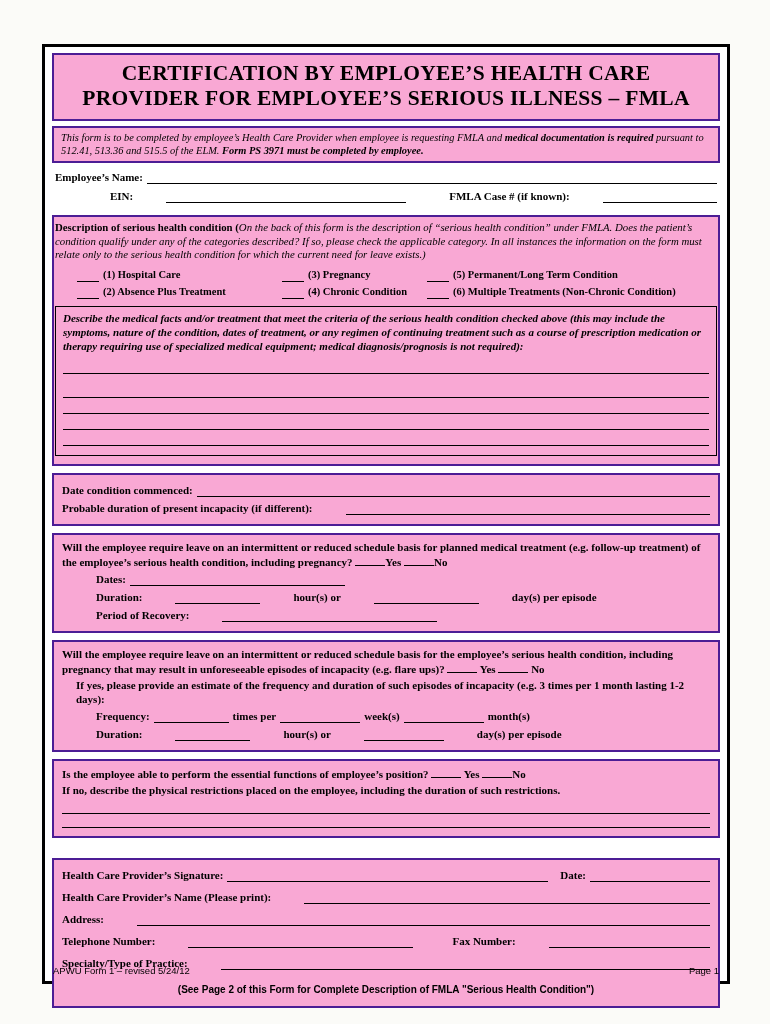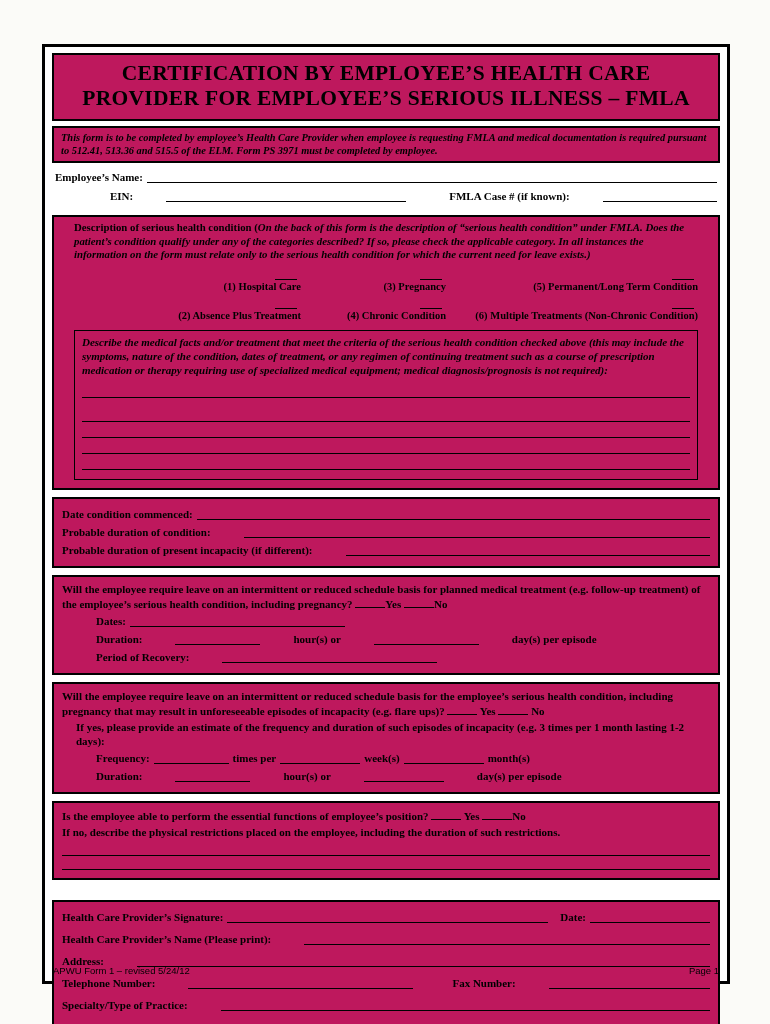--- a/index.html
+++ b/index.html
@@ -5,40 +5,40 @@
   html,body{margin:0;padding:0;}
   body{
     width:770px;height:1024px;position:relative;overflow:hidden;
     background:#fbfbf8;color:#000;
     font-family:"Liberation Serif",serif;
   }
   .sheet{
     position:absolute;left:42px;top:44px;width:688px;height:940px;
     border:3px solid #000;background:#fff;padding:6px 7px;box-sizing:border-box;
   }
-  .box{border:2px solid #000000;background:#be185d;box-sizing:border-box;}
+  .box{border:2px solid #4c1d95;background:#f9a8d4;box-sizing:border-box;}
   .title-box{padding:6px 4px 8px;text-align:center;}
   .title-line{font-weight:bold;font-size:21.5px;line-height:25px;letter-spacing:.3px;}
   .intro-box{margin-top:5px;padding:3px 7px 4px;font-size:10.4px;font-style:italic;line-height:13px;}
   .bd{font-weight:bold;}
-  .it{font-style:italic;font-weight:bold;}
+  .it{font-style:italic;}
   .emp{padding:7px 3px 4px;}
-  .row{display:flex;align-items:flex-start;font-weight:bold;font-size:11px;line-height:15px;}
+  .row{display:flex;align-items:center;font-weight:bold;font-size:11px;line-height:15px;}
   .row > *:not(:first-child){margin-left:4px;}
   .row + .row{margin-top:4px;gap:29px;}
   .lbl{white-space:nowrap;}
   .blank{border-bottom:1px solid #000;height:13px;box-sizing:border-box;}
   .grow{flex:1;}
   .w85{width:85px}.w105{width:105px}.w120{width:120px}.w215{width:215px}.w225{width:225px}.w240{width:240px}
   .w75{width:75px}.w80{width:80px}
   .ml55{margin-left:55px;}
-  .desc{margin-top:7px;padding:4px 20px 8px;}
+  .desc{margin-top:7px;padding:4px 1px 8px;}
   .cond-head{margin:0;font-size:10.8px;line-height:13.5px;}
   .cat-grid{display:grid;grid-template-columns:205px 145px 1fr;padding-left:22px;row-gap:3px;margin-top:6px;}
-  .cat{display:flex;align-items:flex-end;font-weight:bold;font-size:10.5px;line-height:14px;white-space:nowrap;flex-direction:column;}
+  .cat{display:flex;align-items:flex-end;font-weight:bold;font-size:10.5px;line-height:14px;white-space:nowrap;}
   .cat .blank{width:22px;height:12px;margin-right:4px;flex:0 0 auto;}
   .inner-box{margin-top:7px;border:1.5px solid #000;padding:4px 7px 9px;font-style:italic;}
   .qpara{margin:0;font-weight:bold;font-size:11px;line-height:14px;}
   .qpara + .qpara{margin-top:2px;}
   .iblank{display:inline-block;width:30px;border-bottom:1px solid #000;height:11px;vertical-align:baseline;}
   .rule{border-bottom:1px solid #000;height:0;}
   .sec{margin-top:7px;padding:5px 8px 8px;}
   .sec .row{margin-top:3px;}
   .ind1{padding-left:14px;}
   .ind2{margin-left:34px;}
@@ -116,24 +116,20 @@
       <div class="rule" style="margin-top:15px"></div>
     </div>
   </div>
 
   <div class="box sec">
     <div class="row">
       <span class="lbl">Date condition commenced:</span>
       <span class="blank grow"></span>
     </div>
     <div class="row">
-      <span class="lbl">Probable duration of condition:</span>
-      <span class="blank grow"></span>
-    </div>
-    <div class="row">
       <span class="lbl">Probable duration of present incapacity (if different):</span>
       <span class="blank grow"></span>
     </div>
   </div>
 
   <div class="box sec">
     <p class="qpara"><span>Will the employee require leave on an intermittent or reduced schedule basis for planned medical treatment (e.g. follow-up treatment) of the employee’s serious health condition, including pregnancy?</span> <span class="iblank"></span><span>Yes</span> <span class="iblank"></span><span>No</span></p>
     <div class="row ind2">
       <span class="lbl">Dates:</span>
       <span class="blank w215"></span>

